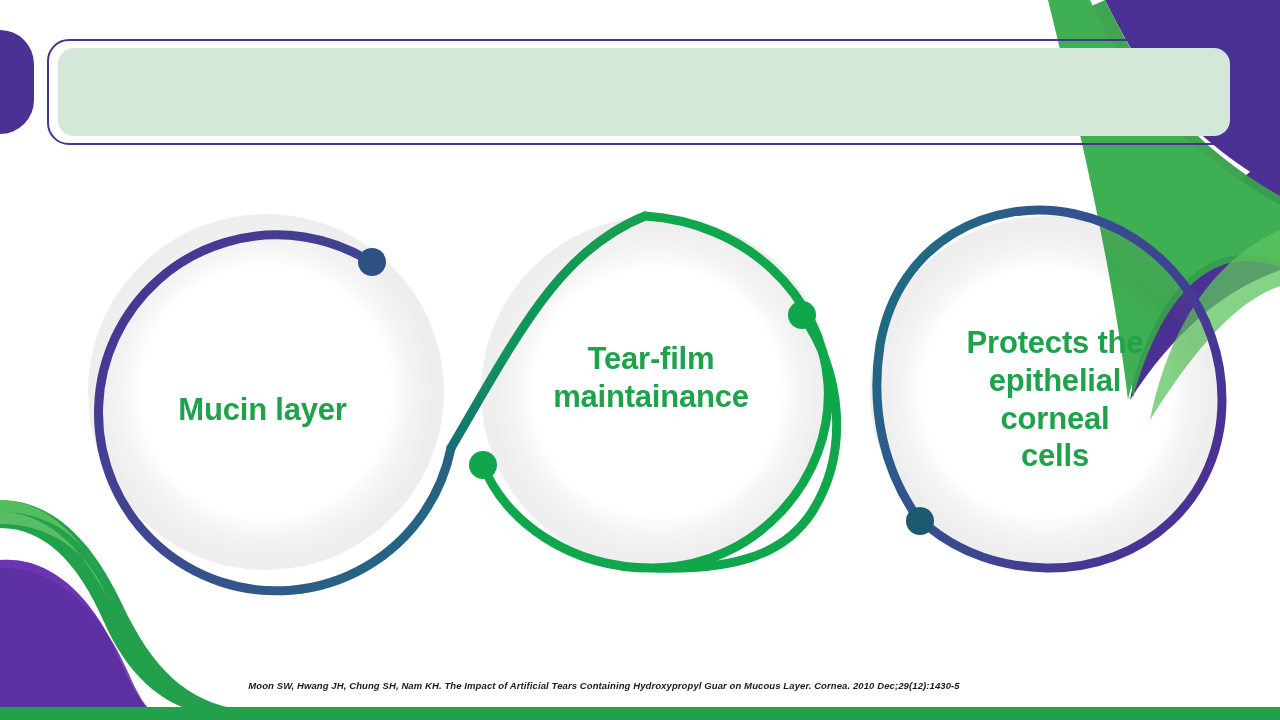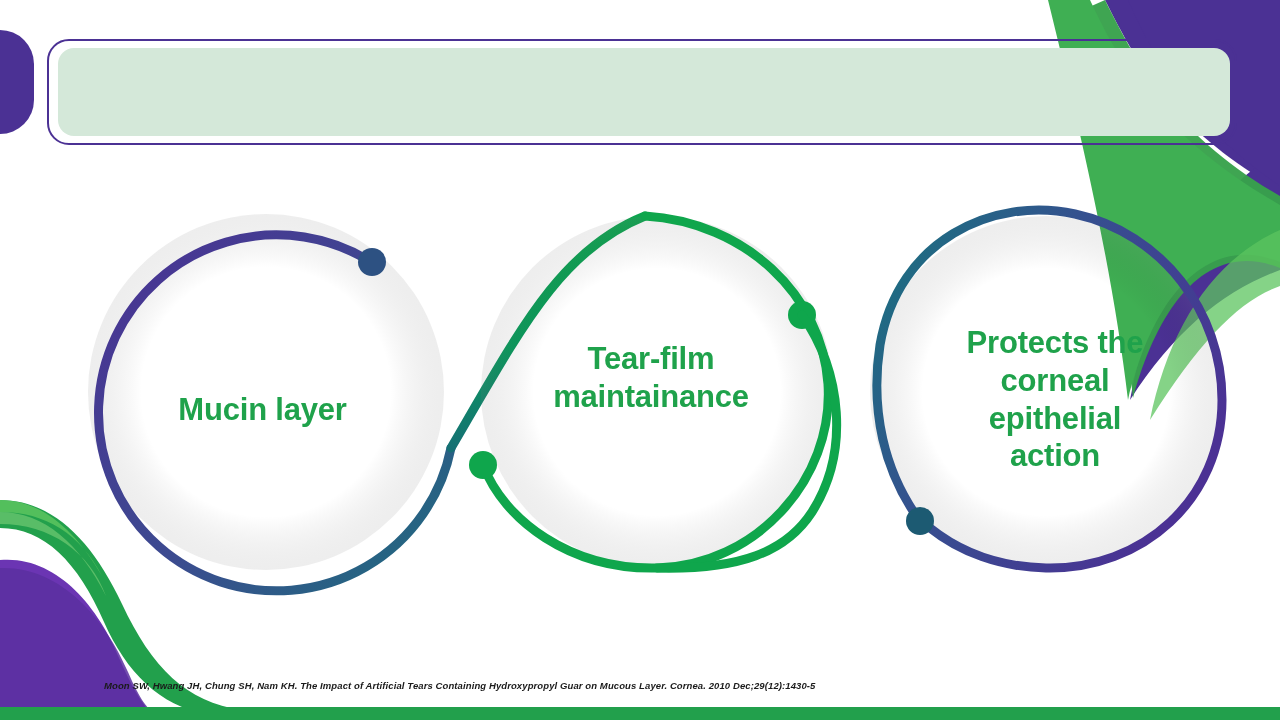--- a/index.html
+++ b/index.html
@@ -101,20 +101,21 @@
     position: absolute;
     left: 104px;
     top: 680px;
     width: 1000px;
     font-size: 9.5px;
     font-style: italic;
     font-weight: bold;
     color: #1a1a1a;
     white-space: nowrap;
     letter-spacing: 0.1px;
+    text-align: center;
   }
   .bottom-bar {
     position: absolute;
     left: 0;
     top: 707px;
     width: 1280px;
     height: 13px;
     background: #22a04c;
   }
 </style>
@@ -218,22 +219,22 @@
   <div class="diagram">
     <div class="node-label node-1">Mucin layer</div>
 
     <div class="node-label node-2">
       <div>Tear-film</div>
       <div>maintainance</div>
     </div>
 
     <div class="node-label node-3">
       <div>Protects the</div>
+      <div>epithelial</div>
       <div>corneal</div>
-      <div>epithelial</div>
-      <div>action</div>
+      <div>cells</div>
     </div>
   </div>
 
   <div class="citation">Moon SW, Hwang JH, Chung SH, Nam KH. The Impact of Artificial Tears Containing Hydroxypropyl Guar on Mucous Layer. Cornea. 2010 Dec;29(12):1430-5</div>
   <div class="bottom-bar"></div>
 
 </div>
 
 </body></html>

